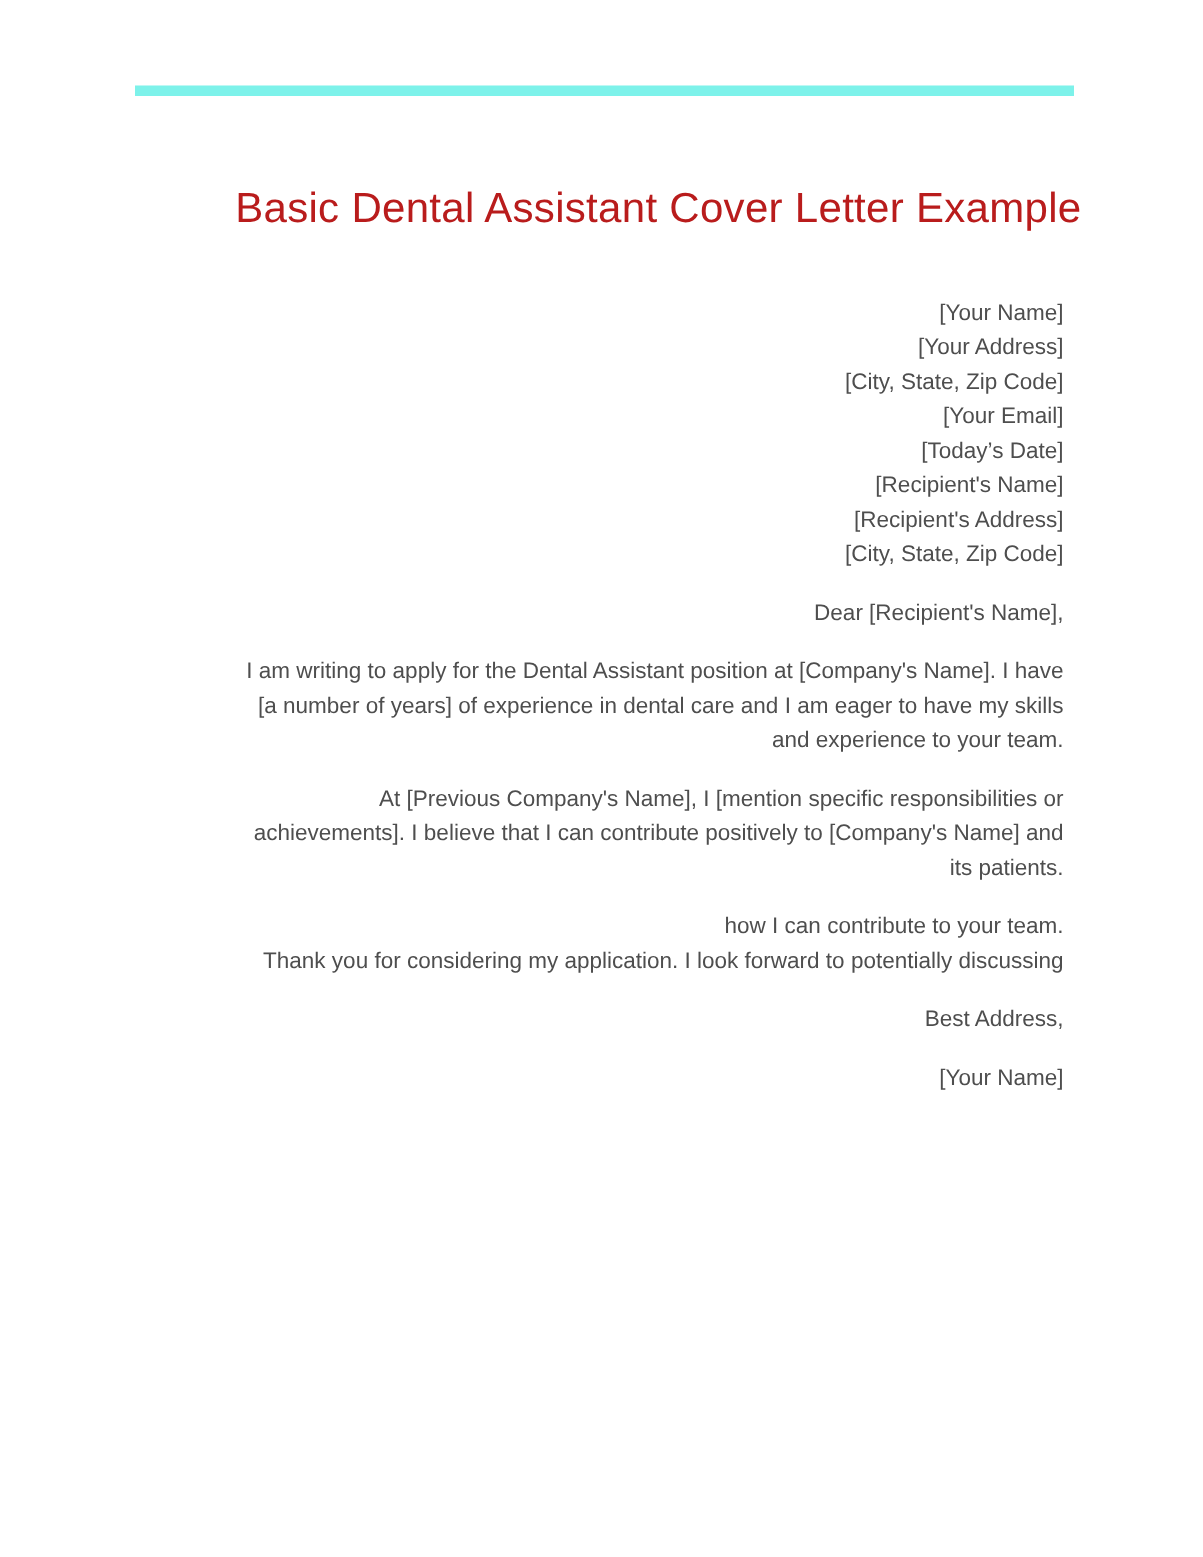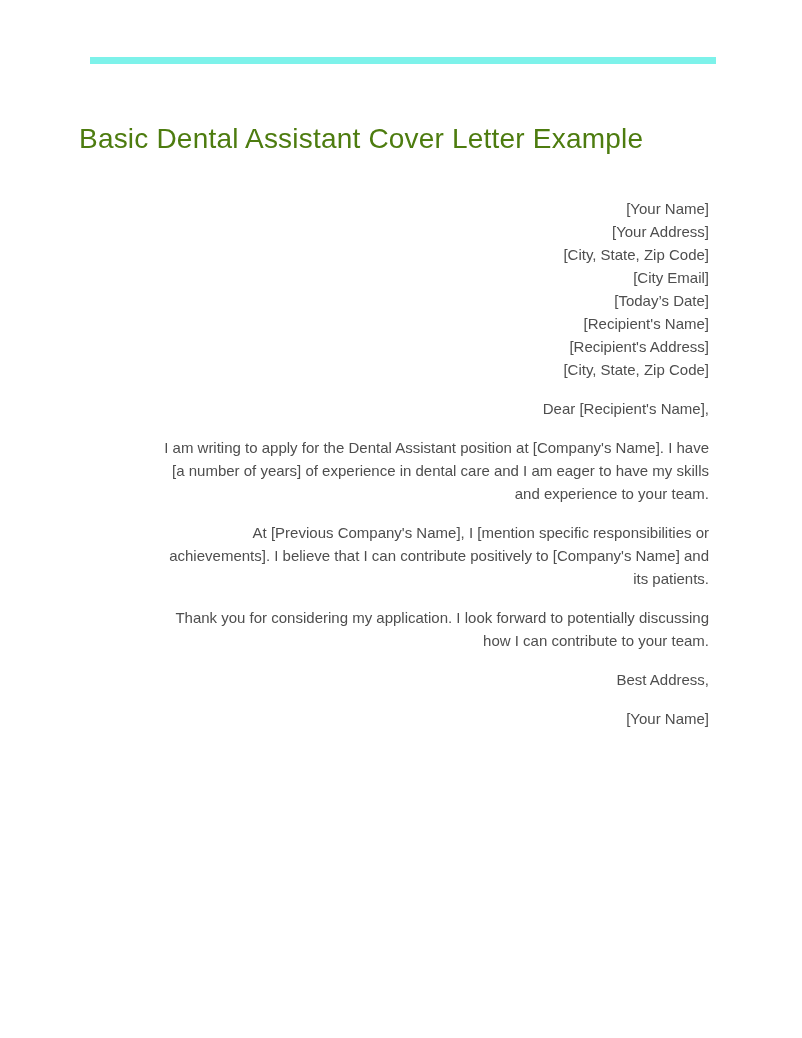--- a/index.html
+++ b/index.html
@@ -18,28 +18,28 @@
   .accent-bar {
     position: absolute;
     left: 90px;
     top: 57px;
     width: 626px;
     height: 7px;
     background: #7df2ea;
   }
   .doc-title {
     position: absolute;
-    left: 79px;
+    left: 95px;
     top: 103px;
     width: 626px;
-    text-align: left;
+    text-align: right;
     font-size: 28px;
     line-height: 34px;
     font-weight: 400;
-    color: #4d7c0f;
+    color: #b91c1c;
     letter-spacing: 0.2px;
     white-space: nowrap;
   }
   .letter-body {
     position: absolute;
     left: 89px;
     top: 197px;
     width: 620px;
     color: #4e4e4e;
     font-size: 15px;
@@ -65,21 +65,21 @@
   <div class="accent-bar"></div>
 
   <h1 class="doc-title">Basic Dental Assistant Cover Letter Example</h1>
 
   <div class="letter-body">
 
     <div class="block">
       <div class="line">[Your Name]</div>
       <div class="line">[Your Address]</div>
       <div class="line">[City, State, Zip Code]</div>
-      <div class="line">[City Email]</div>
+      <div class="line">[Your Email]</div>
       <div class="line">[Today’s Date]</div>
       <div class="line">[Recipient's Name]</div>
       <div class="line">[Recipient's Address]</div>
       <div class="line">[City, State, Zip Code]</div>
     </div>
 
     <div class="block">
       <div class="line">Dear [Recipient's Name],</div>
     </div>
 
@@ -89,22 +89,22 @@
       <div class="line">and experience to your team.</div>
     </div>
 
     <div class="block">
       <div class="line">At [Previous Company's Name], I [mention specific responsibilities or</div>
       <div class="line">achievements]. I believe that I can contribute positively to [Company's Name] and</div>
       <div class="line">its patients.</div>
     </div>
 
     <div class="block">
+      <div class="line">how I can contribute to your team.</div>
       <div class="line">Thank you for considering my application. I look forward to potentially discussing</div>
-      <div class="line">how I can contribute to your team.</div>
     </div>
 
     <div class="block">
       <div class="line">Best Address,</div>
     </div>
 
     <div class="block">
       <div class="line">[Your Name]</div>
     </div>
 

